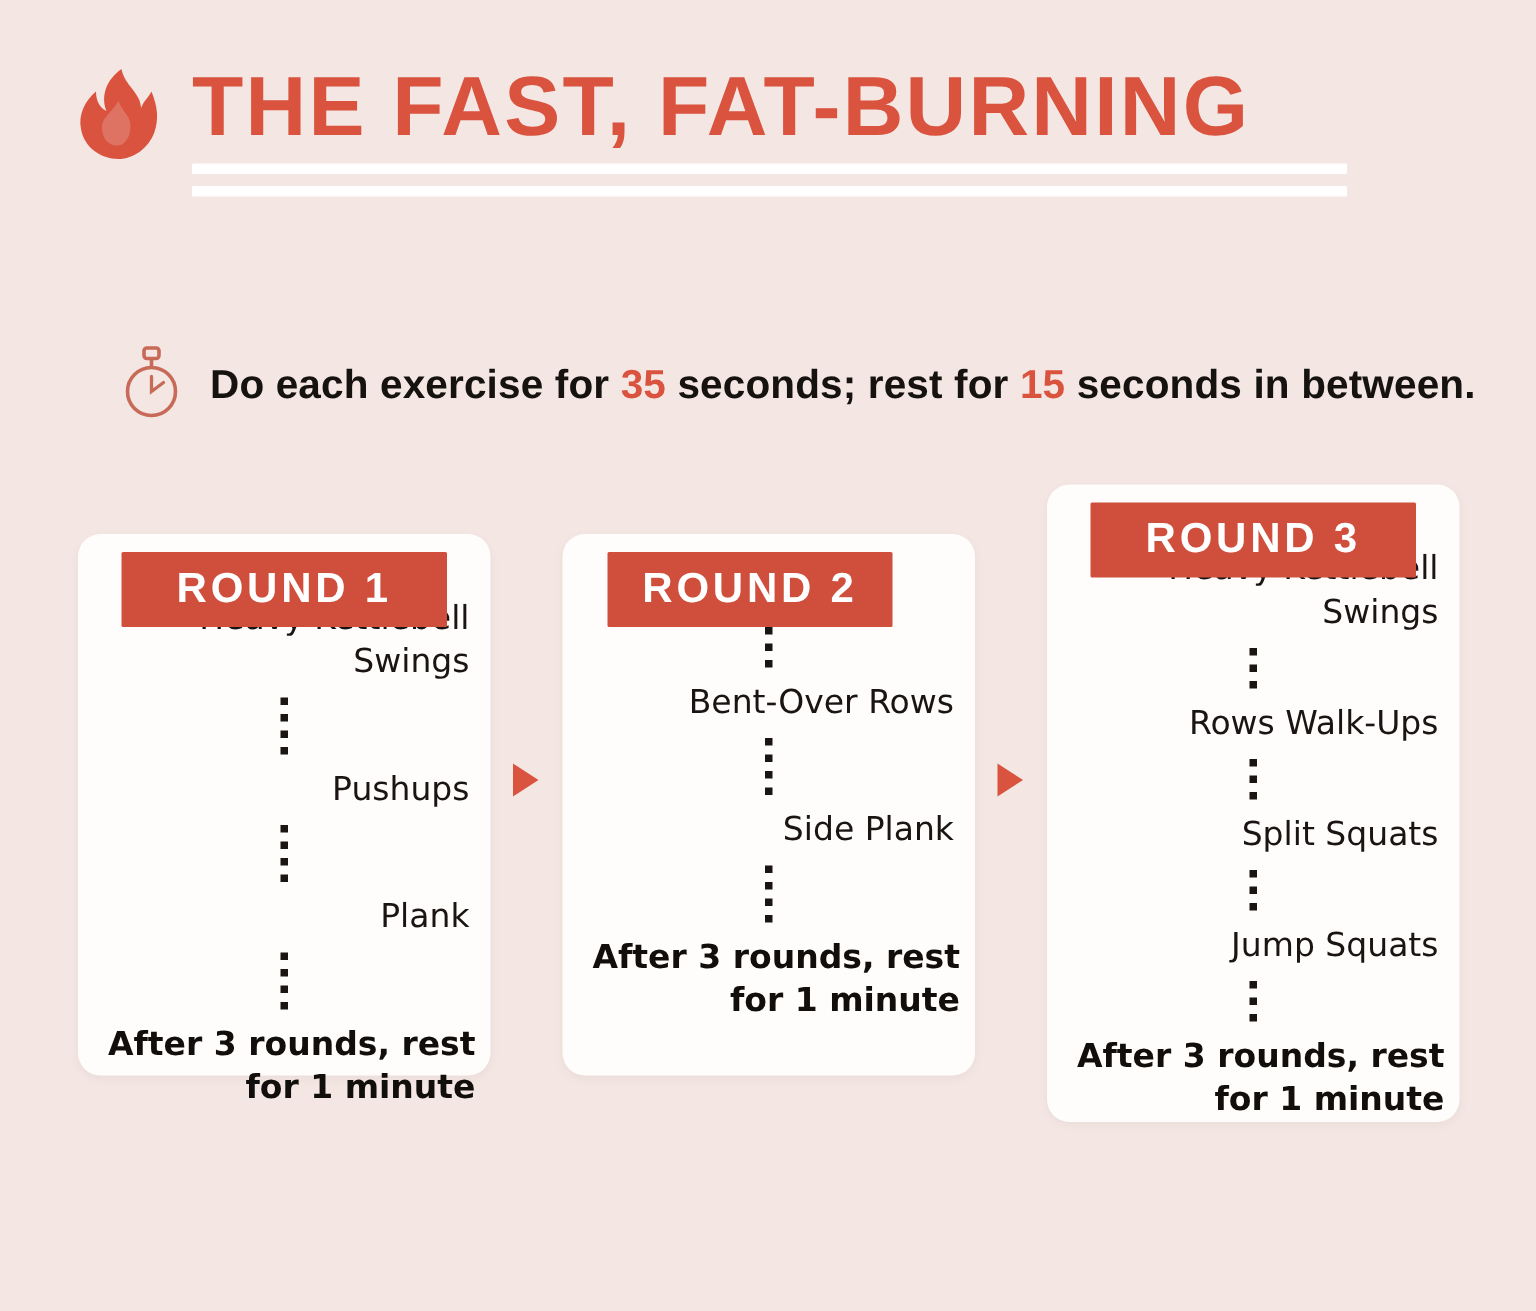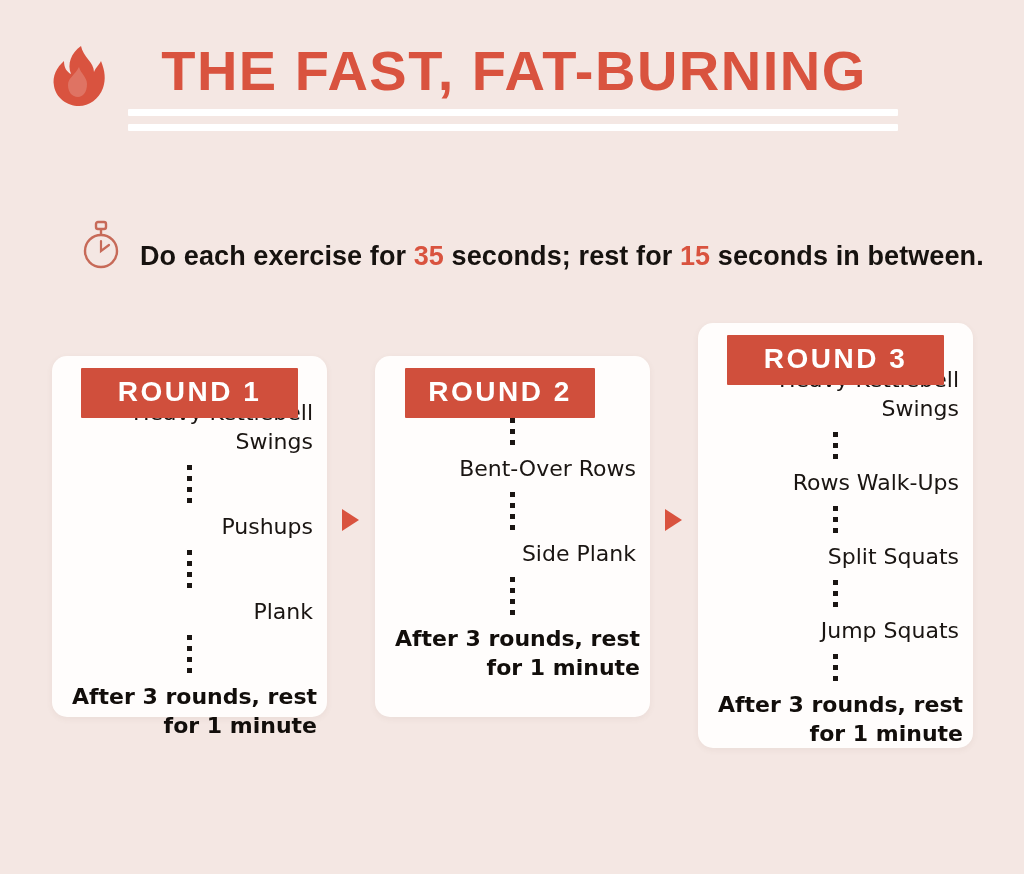--- a/index.html
+++ b/index.html
@@ -46,37 +46,37 @@
     color: #D9533F;
     font-family: "Liberation Sans Narrow", "Liberation Sans", sans-serif;
     font-weight: bold;
     font-size: 58px;
     line-height: 66px;
     letter-spacing: 1.5px;
     transform: scaleX(1.0);
     transform-origin: left center;
     white-space: nowrap;
   }
-  .title-line.l1 { font-size: 56px; text-align: center; }
+  .title-line.l1 { font-size: 56px; }
   .title-line.l2 { font-size: 56px; }
   .title-rule {
     height: 7px;
     background: #FFFFFF;
     width: 770px;
     margin: 5px 0 8px 0;
     border-radius: 1px;
   }
 
   
   .subtitle-row {
     position: absolute;
     left: 78px;
-    top: 220px;
+    top: 230px;
     display: flex;
-    align-items: flex-end;
+    align-items: center;
     gap: 16px;
   }
   .stopwatch-icon {
     width: 46px;
     height: 52px;
     flex: 0 0 auto;
   }
   .subtitle-text {
     font-family: "Liberation Sans Narrow", "Liberation Sans", sans-serif;
     font-size: 27px;

